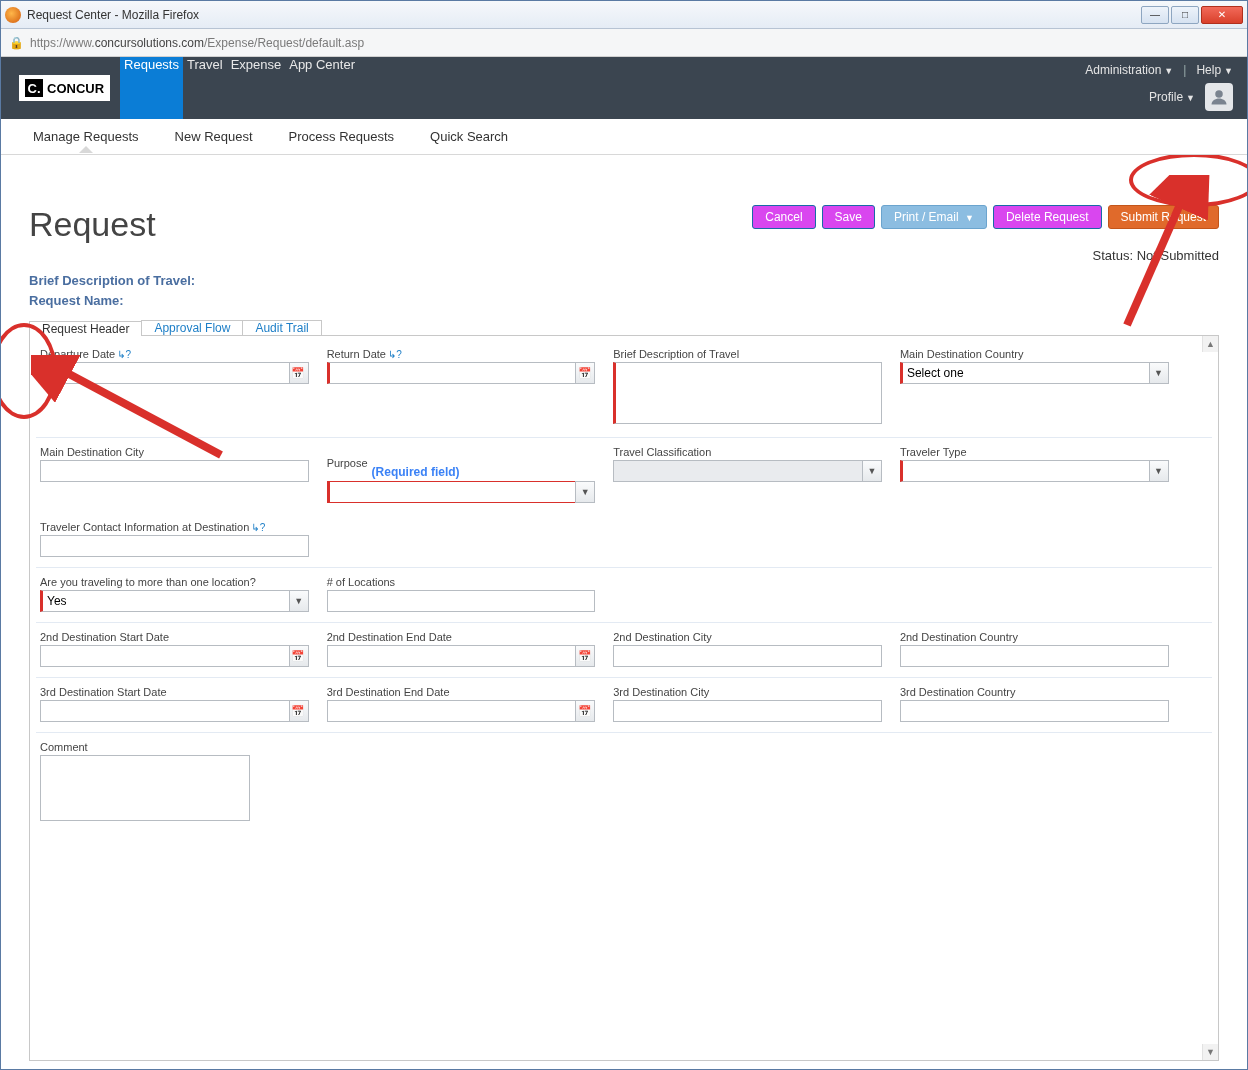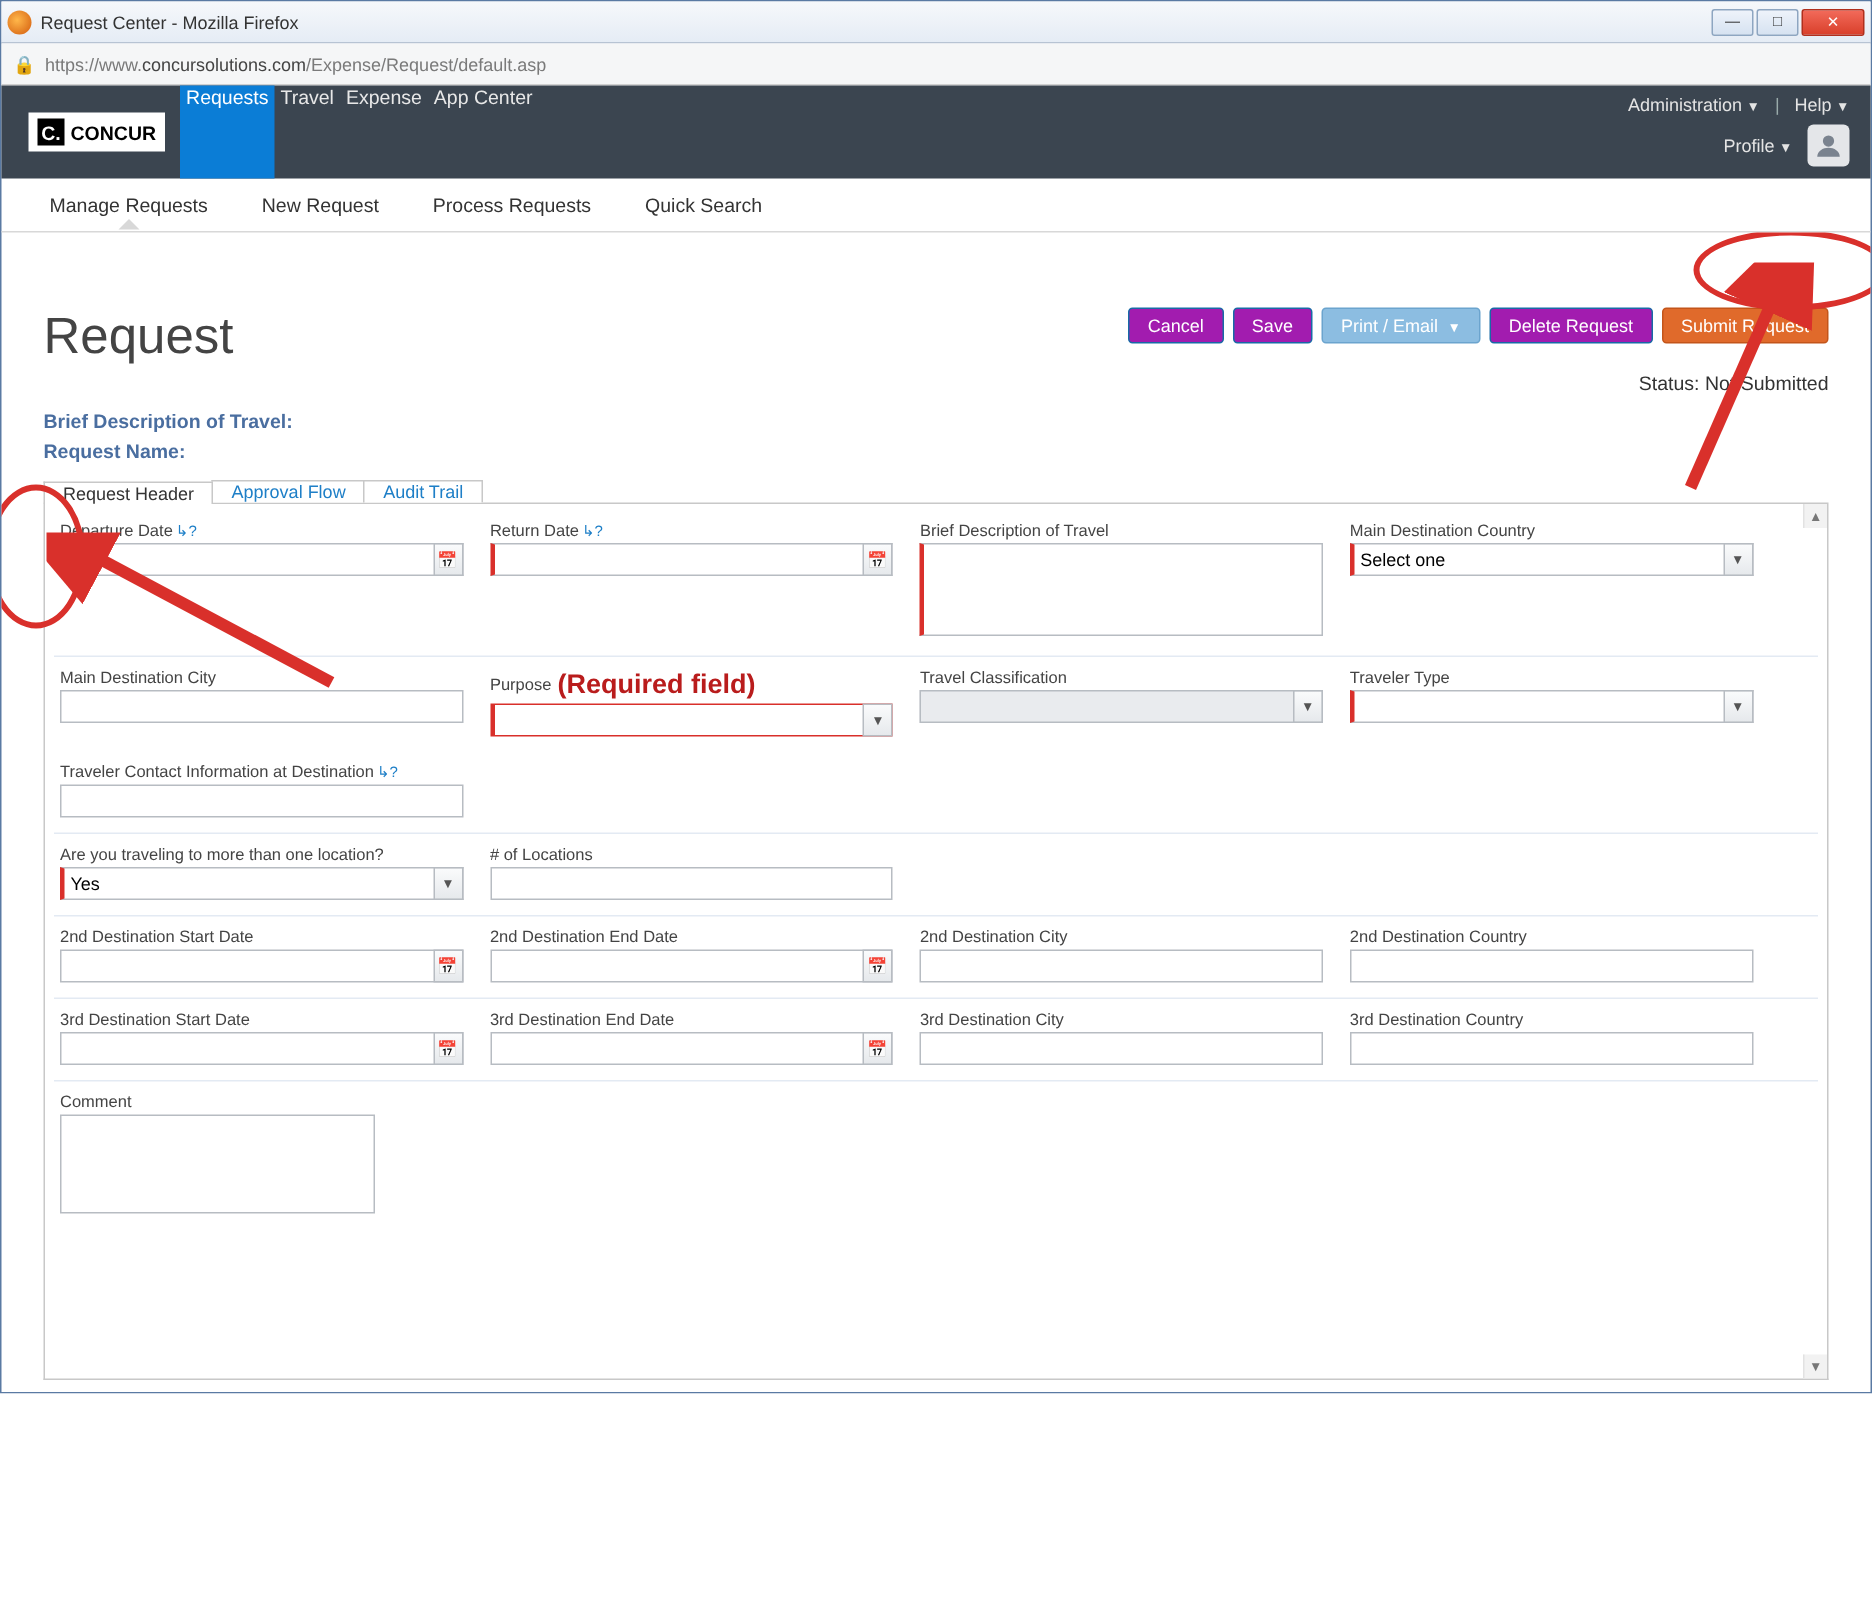--- a/index.html
+++ b/index.html
@@ -1,19 +1,19 @@
 <!DOCTYPE html>
 <html><head>
 <meta charset="utf-8">
 <style>
 * { box-sizing: border-box; margin: 0; padding: 0; }
 body { font-family: Arial, Helvetica, sans-serif; font-size: 12px; background: #fff; }
 
 
-.window-frame { border: 1px solid #5a7aa3; width: 1248px; height: 929px; display: flex; flex-direction: column; }
+.window-frame { border: 1px solid #5a7aa3; width: 1248px; height: 1070px; display: flex; flex-direction: column; }
 .title-bar { background: linear-gradient(#f6f8fb,#e5ecf5); height: 28px; display: flex; align-items: center; padding: 0 4px; border-bottom: 1px solid #b7c3d3; }
 .title-bar .ff-icon { width: 16px; height: 16px; background: radial-gradient(circle at 40% 40%,#ffb74a,#d25a0c); border-radius: 50%; margin-right: 6px; }
 .title-bar .title-text { color: #333; font-size: 12px; flex: 1; }
 .win-btns { display: flex; gap: 2px; }
 .win-btn { width: 28px; height: 18px; border: 1px solid #8ea6c1; background: linear-gradient(#eef3fa,#d6e2f1); border-radius: 2px; font-size: 10px; display: flex; align-items: center; justify-content: center; color: #333; }
 .win-btn.close { background: linear-gradient(#f26a5a,#d9402b); color: #fff; border-color: #b02f1d; width: 42px; }
 
 .addr-bar { background: #f5f6f7; height: 28px; border-bottom: 1px solid #d0d0d0; display: flex; align-items: center; padding: 0 8px; color: #7a7a7a; font-size: 12px; }
 .addr-bar .lock { margin-right: 6px; color: #8a8a8a; }
 .addr-bar .domain { color: #444; }
@@ -34,21 +34,21 @@
 .sub-nav { height: 36px; border-bottom: 1px solid #d8d8d8; display: flex; align-items: center; gap: 28px; padding: 0 28px; font-size: 13px; color: #333; }
 .sub-nav .sub-item { cursor: pointer; padding: 8px 4px; position: relative; }
 .sub-nav .sub-item.active::after { content:""; position:absolute; bottom:-1px; left:50%; transform:translateX(-50%); width:0; height:0; border-left:7px solid transparent; border-right:7px solid transparent; border-bottom:7px solid #d8d8d8; }
 
 
 .content { flex: 1; padding: 18px 28px 8px 28px; display: flex; flex-direction: column; position: relative; overflow: hidden; }
 .page-head { display: flex; align-items: flex-start; margin-top: 32px; }
 .page-title { font-size: 34px; font-weight: 300; color: #444; }
 .page-actions { margin-left: auto; display: flex; gap: 6px; }
 .btn { font-size: 12px; padding: 4px 12px; border-radius: 3px; border: 1px solid; cursor: pointer; color: #fff; }
-.btn-blue { background: #a21caf; border-color: #186aa6; }
+.btn-blue { background: #d946ef; border-color: #186aa6; }
 .btn-blue-muted { background: #8cbde1; border-color: #6ba4ce; }
 .btn-orange { background: #e06a2b; border-color: #c3551a; }
 .status-line { text-align: right; font-size: 13px; color: #333; margin-top: 4px; }
 .status-line .lbl { font-weight: normal; }
 
 .subtitle { color: #4a6ea0; font-size: 13px; font-weight: bold; margin-top: 8px; line-height: 1.5; }
 
 
 .tabs { display: flex; margin-top: 10px; border-bottom: 1px solid #c8c8c8; }
 .tab { padding: 0 12px; font-size: 12px; border: 1px solid #c8c8c8; border-bottom: none; margin-right: -1px; background: #fff; cursor: pointer; }
@@ -64,21 +64,21 @@
 .field-label { font-size: 11px; color: #444; margin-bottom: 2px; display: flex; align-items: center; gap: 2px; white-space: nowrap; }
 .help-icon { color: #1e7fc7; font-size: 10px; cursor: pointer; }
 .text-input, .select-input, .textarea-input { width: 100%; border: 1px solid #b7bcc2; background: #fff; font-size: 12px; padding: 3px 4px; height: 22px; }
 .textarea-input { height: 62px; resize: none; }
 .required-left { border-left: 3px solid #d9302b; }
 .select-wrap { position: relative; }
 .select-wrap .chev { position: absolute; right: 0; top: 0; width: 20px; height: 22px; border: 1px solid #b7bcc2; border-left: 1px solid #b7bcc2; background: linear-gradient(#fafbfc,#e6e9ec); display: flex; align-items: center; justify-content: center; font-size: 9px; color: #555; pointer-events: none; }
 .date-wrap { position: relative; }
 .date-wrap .cal { position: absolute; right: 0; top: 0; width: 20px; height: 22px; border: 1px solid #b7bcc2; background: linear-gradient(#fafbfc,#e6e9ec); display: flex; align-items: center; justify-content: center; font-size: 11px; color: #666; pointer-events: none; }
 .disabled-field { background: #e9ebee; }
-.req-text { color: #b91c1c; font-weight: bold; font-size: 18px; margin-left: 2px; }
+.req-text { color: #3b82f6; font-weight: bold; font-size: 12px; margin-left: 2px; margin-top: 19px; }
 .comment-area { width: 210px; height: 66px; border: 1px solid #b7bcc2; resize: none; }
 
 
 .scrollbar-stub { position: absolute; right: 0; top: 0; width: 16px; height: 100%; display: flex; flex-direction: column; }
 .scroll-arrow { height: 16px; background: #f2f2f2; border-left: 1px solid #e2e2e2; display:flex; align-items:center; justify-content:center; font-size:9px; color:#777; }
 
 
 .overlay { position: absolute; pointer-events: none; }
 .ellipse { border: 4px solid #d9302b; border-radius: 50%; position: absolute; }
 .arrow-svg { position: absolute; }

